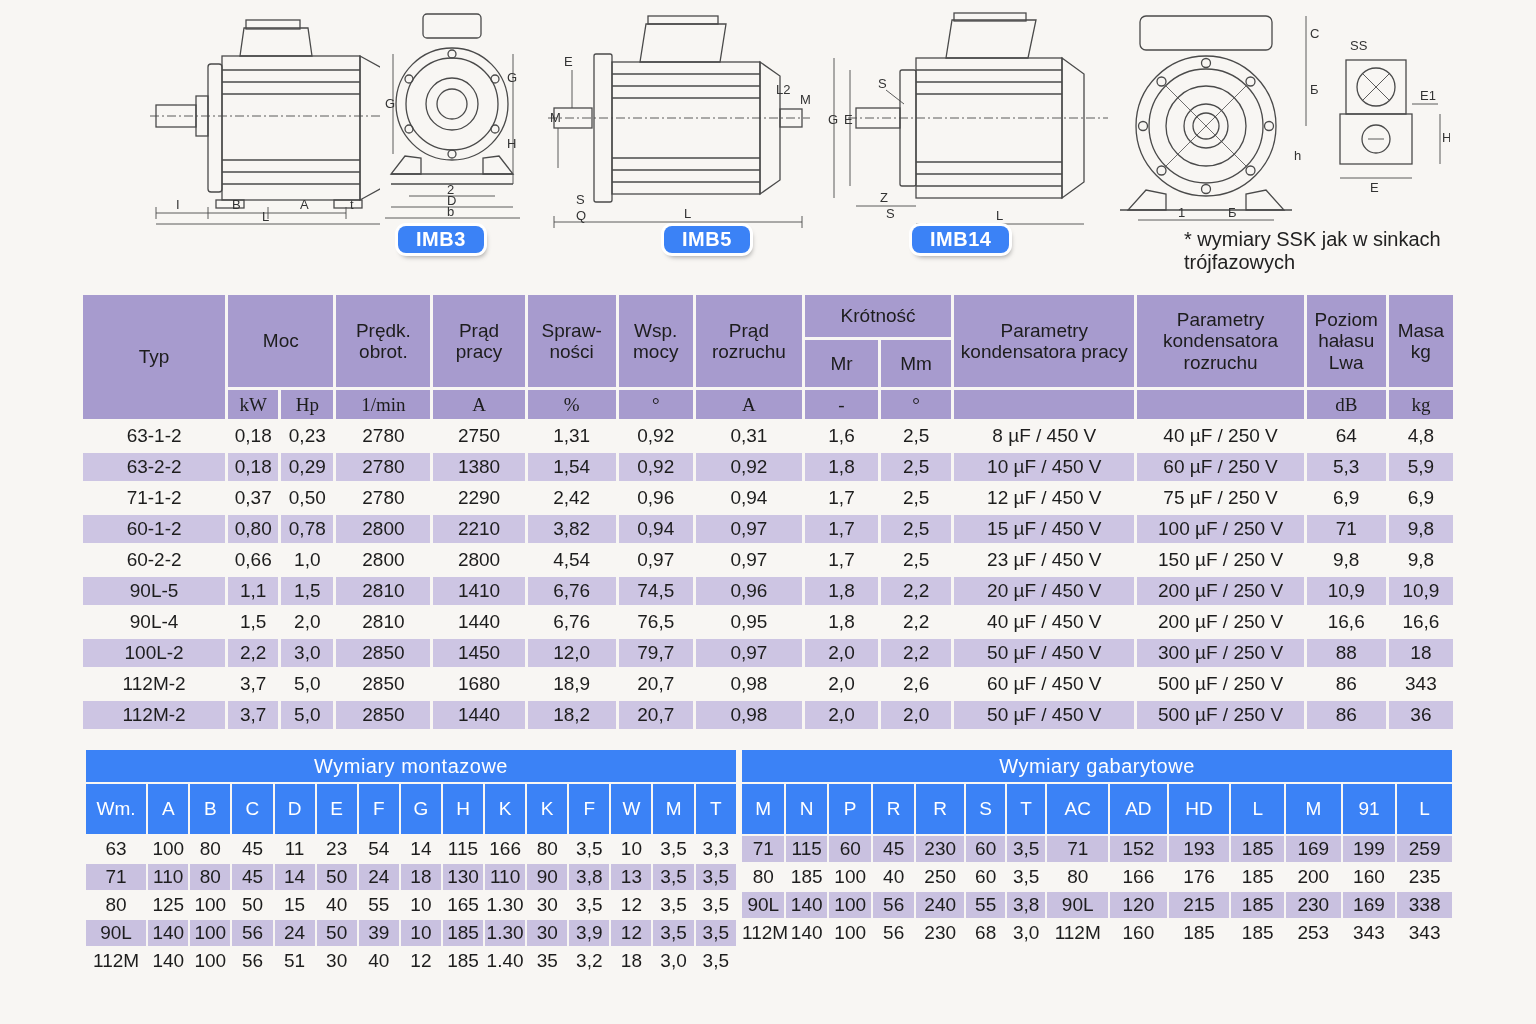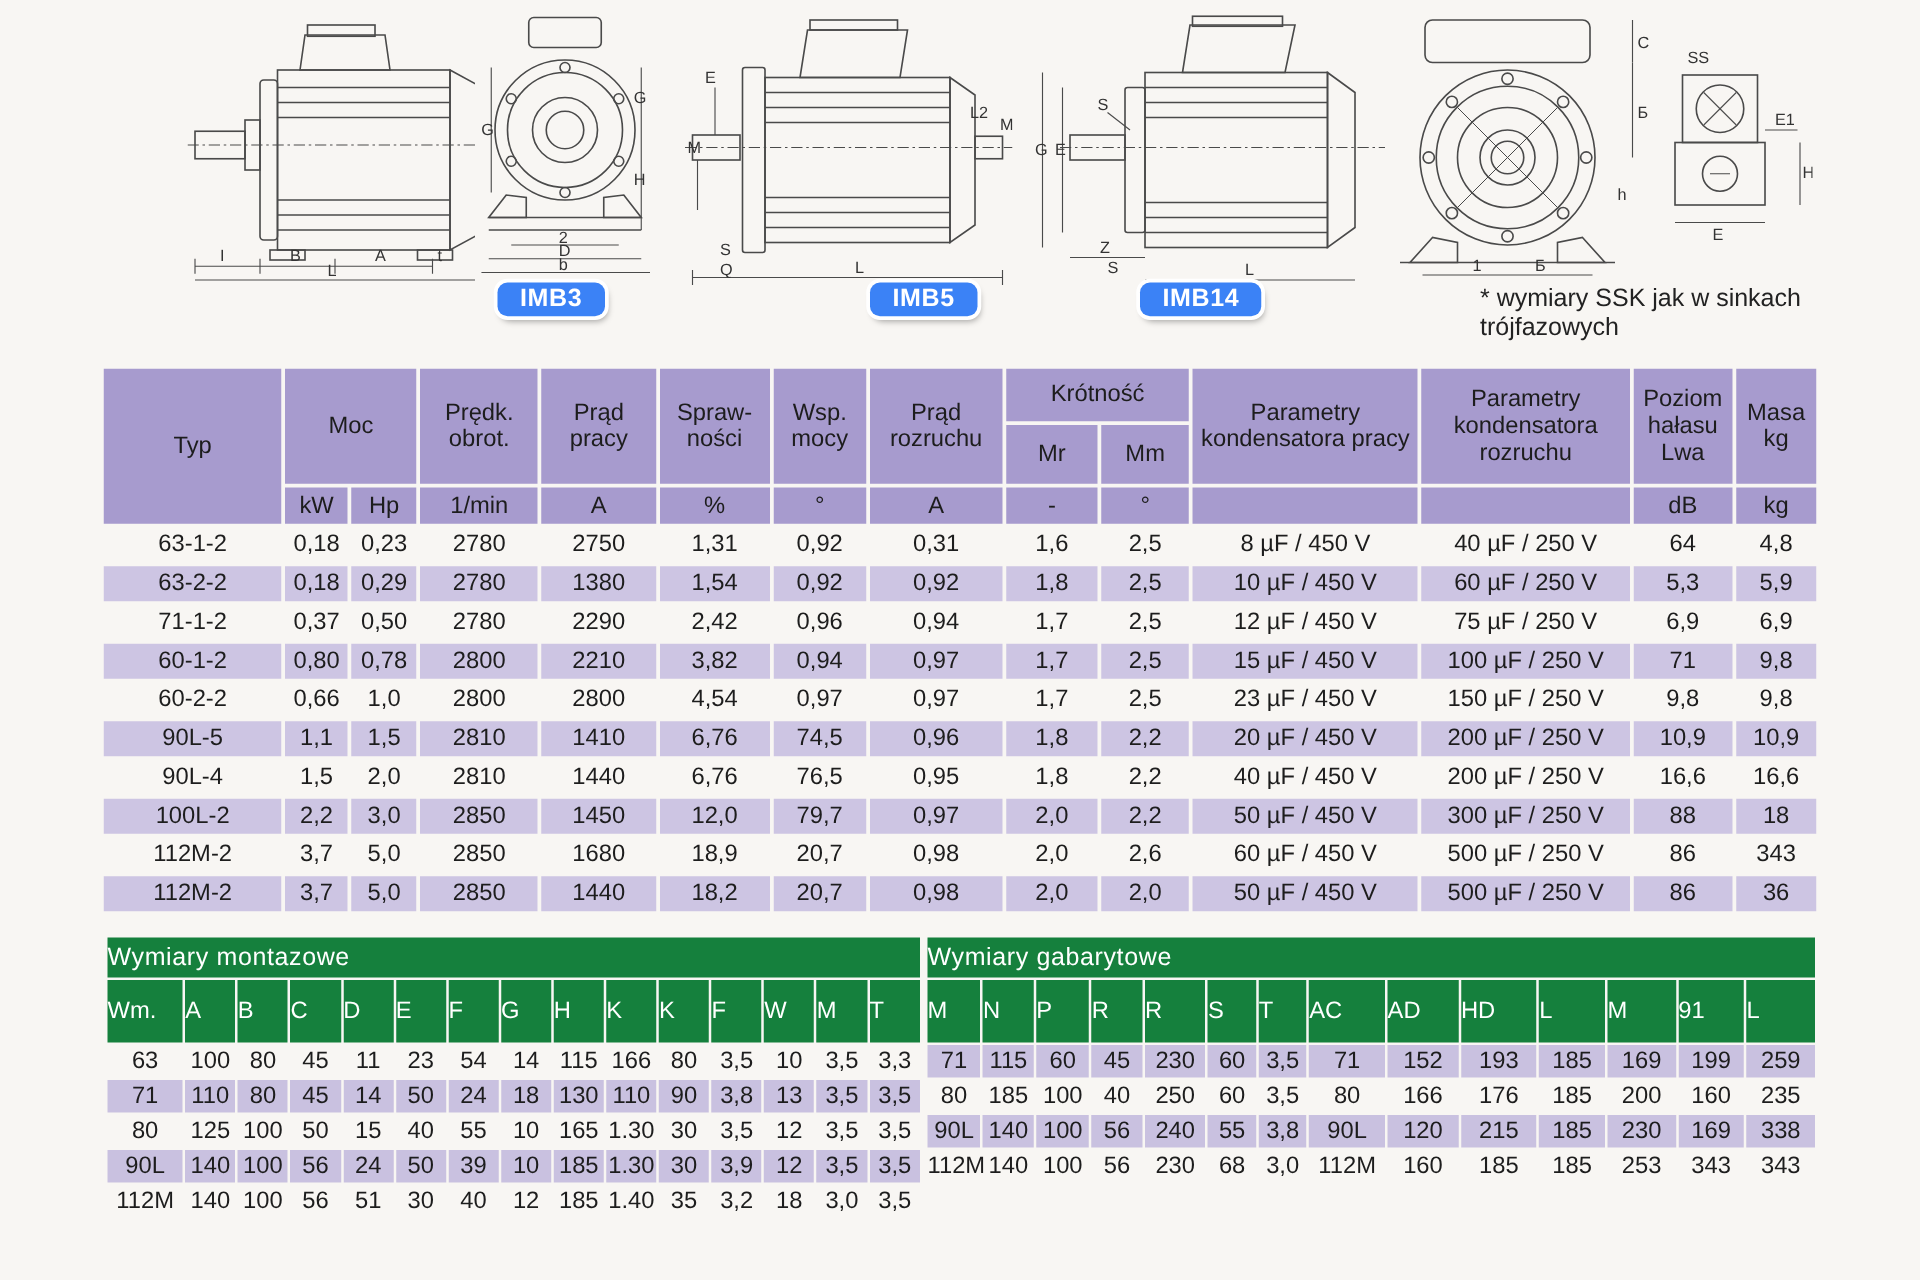--- a/index.html
+++ b/index.html
@@ -28,33 +28,33 @@
   .main{
     position:absolute;left:80px;top:292px;width:1376px;
     border-spacing:3px;font-size:19px;
   }
   .main th{
     background:#a79bce;font-weight:normal;font-size:19px;line-height:1.12;
     text-align:center;vertical-align:middle;padding:1px 2px;
   }
   .main thead tr.hA th{height:40px;}
   .main thead tr.hB th{height:45px;}
-  .main thead tr.hC th{height:27px;}
+  .main thead tr.hC th{height:27px;font-family:Liberation Serif, serif;}
   .main td{
     height:28px;text-align:center;vertical-align:middle;
     white-space:nowrap;padding:0 1px;
   }
   .main tbody tr.stripe td{background:#cdc5e3;}
   
   .bt{position:absolute;top:748px;border-spacing:2px;font-size:19px;}
   .mount{left:84px;width:654px;}
   .overall{left:740px;width:714px;}
   .bt th{
-    background:#15803d;color:#fff;font-weight:normal;
-    text-align:left;vertical-align:middle;padding:0;
+    background:#3b82f6;color:#fff;font-weight:normal;
+    text-align:center;vertical-align:middle;padding:0;
   }
   .bt th.title{height:32px;font-size:20px;letter-spacing:.5px;}
   .bt thead tr.cols th{height:50px;font-size:19px;}
   .bt td{height:26px;text-align:center;vertical-align:middle;white-space:nowrap;padding:0;}
   .bt tbody tr.stripe td{background:#c9c1e0;}
 </style>
 </head>
 <body>
 
 <div class="drawings">
@@ -223,21 +223,21 @@
     <text x="194" y="152" font-size="11">h</text>
     <text x="78" y="209">1</text>
     <text x="128" y="209">Б</text>
     <text x="250" y="42" font-size="17">SS</text>
     <text x="320" y="92">E1</text>
     <text x="270" y="184">E</text>
     <text x="342" y="134">H</text>
   </svg>
 
   <div class="badge" style="left:398px">IMB3</div>
-  <div class="badge" style="left:696px">IMB5</div>
+  <div class="badge" style="left:664px">IMB5</div>
   <div class="badge" style="left:912px">IMB14</div>
   <div class="footnote">* wymiary SSK jak w sinkach trójfazowych</div>
 </div>
 
 <table class="main">
   <colgroup>
     <col style="width:142px">
       <col style="width:50px">
       <col style="width:52px">
     <col style="width:94px">

